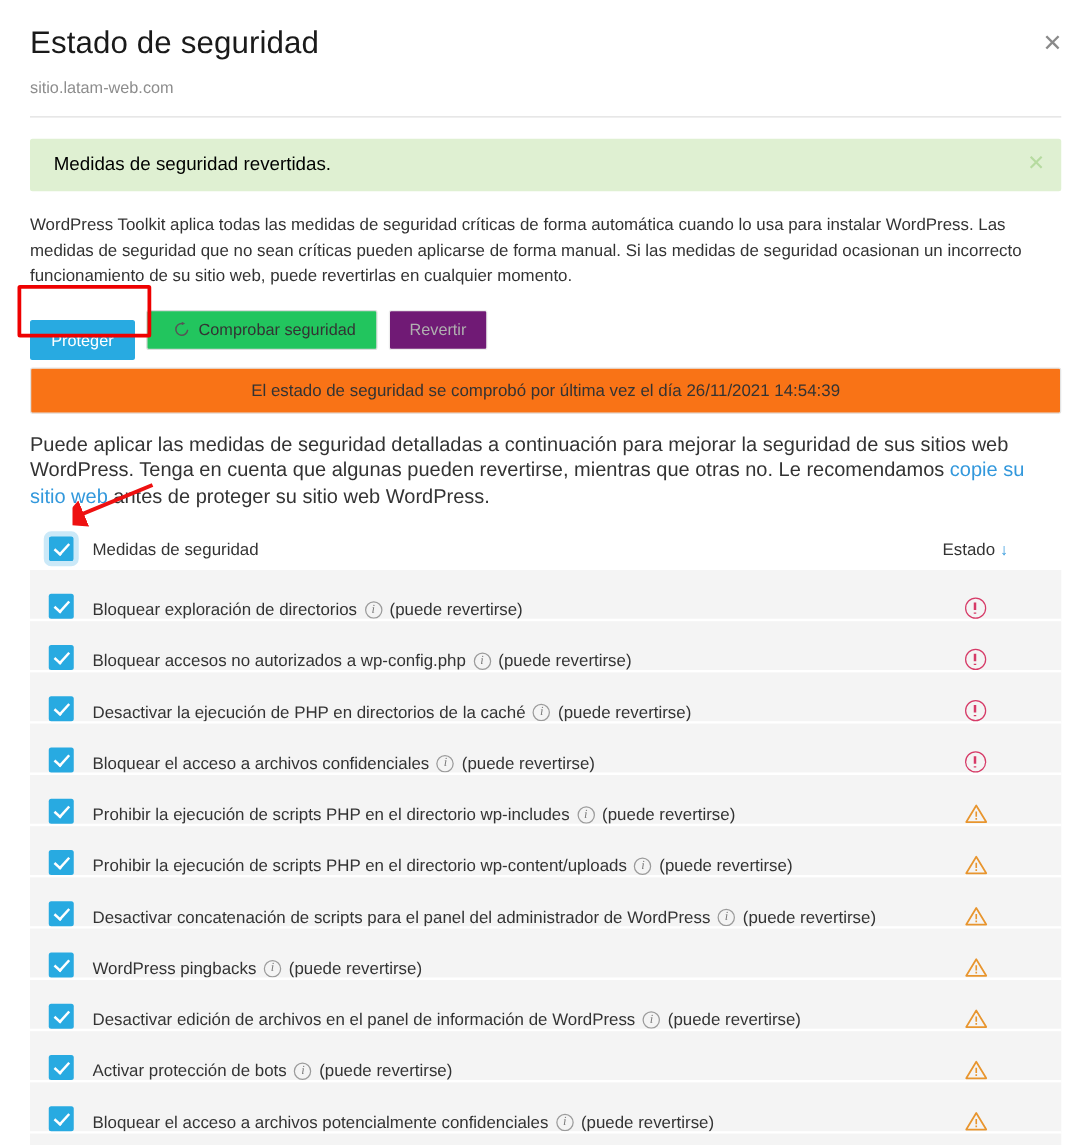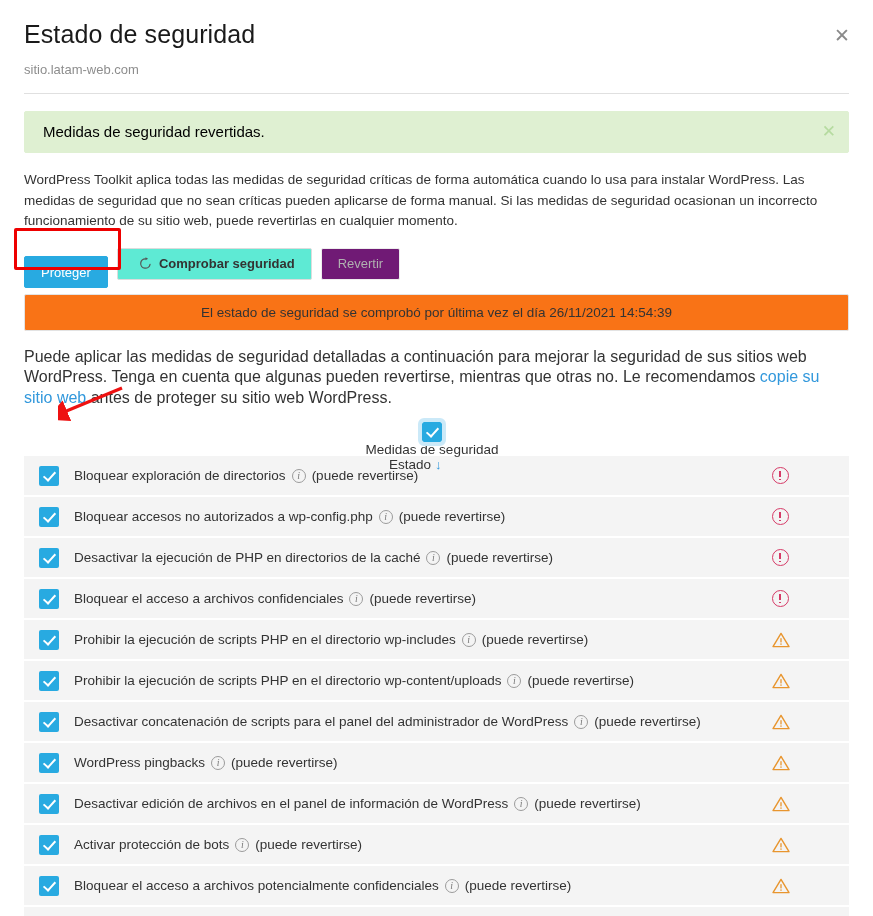--- a/index.html
+++ b/index.html
@@ -98,24 +98,24 @@
     white-space: nowrap;
     font-family: "Liberation Sans", sans-serif;
   }
   .btn-primary {
     background: #28aae1;
     color: #ffffff;
     border-color: #28aae1;
     margin-top: 17px;
   }
   .btn-default {
-    background: #5eead4;
+    background: #22c55e;
     color: #333333;
     border-color: #dcdcdc;
-    font-weight: bold;
+    font-weight: normal;
     gap: 7px;
     padding-left: 21px;
   }
   .btn-disabled {
     background: #701a75;
     color: #b0b0b0;
     border-color: #ededed;
     cursor: default;
   }
   
@@ -155,42 +155,41 @@
   }
   .lnk { color: #3298dc; text-decoration: none; cursor: pointer; }
 
   
   .tbl { margin: 14px 24px 0 24px; }
   .tbl-head {
     display: flex;
     align-items: center;
     height: 34px;
     padding: 0 9px 0 0;
-    flex-direction: column;
   }
   .tbl-head .col-label {
     font-size: 13.5px;
     color: #333;
     flex: 1;
   }
   .tbl-head .col-status {
     font-size: 13.5px;
     color: #333;
     width: 86px;
     text-align: left;
     display: flex;
     align-items: center;
     gap: 4px;
     cursor: pointer;
   }
   .sort-arrow { color: #3298dc; font-size: 13px; }
 
   .row {
     display: flex;
-    align-items: center;
+    align-items: flex-end;
     height: 41px;
     background: #f4f4f4;
     border-bottom: 2px solid #ffffff;
     padding-right: 9px;
   }
   .row .cell-label {
     flex: 1;
     font-size: 13.5px;
     color: #333;
     display: flex;

